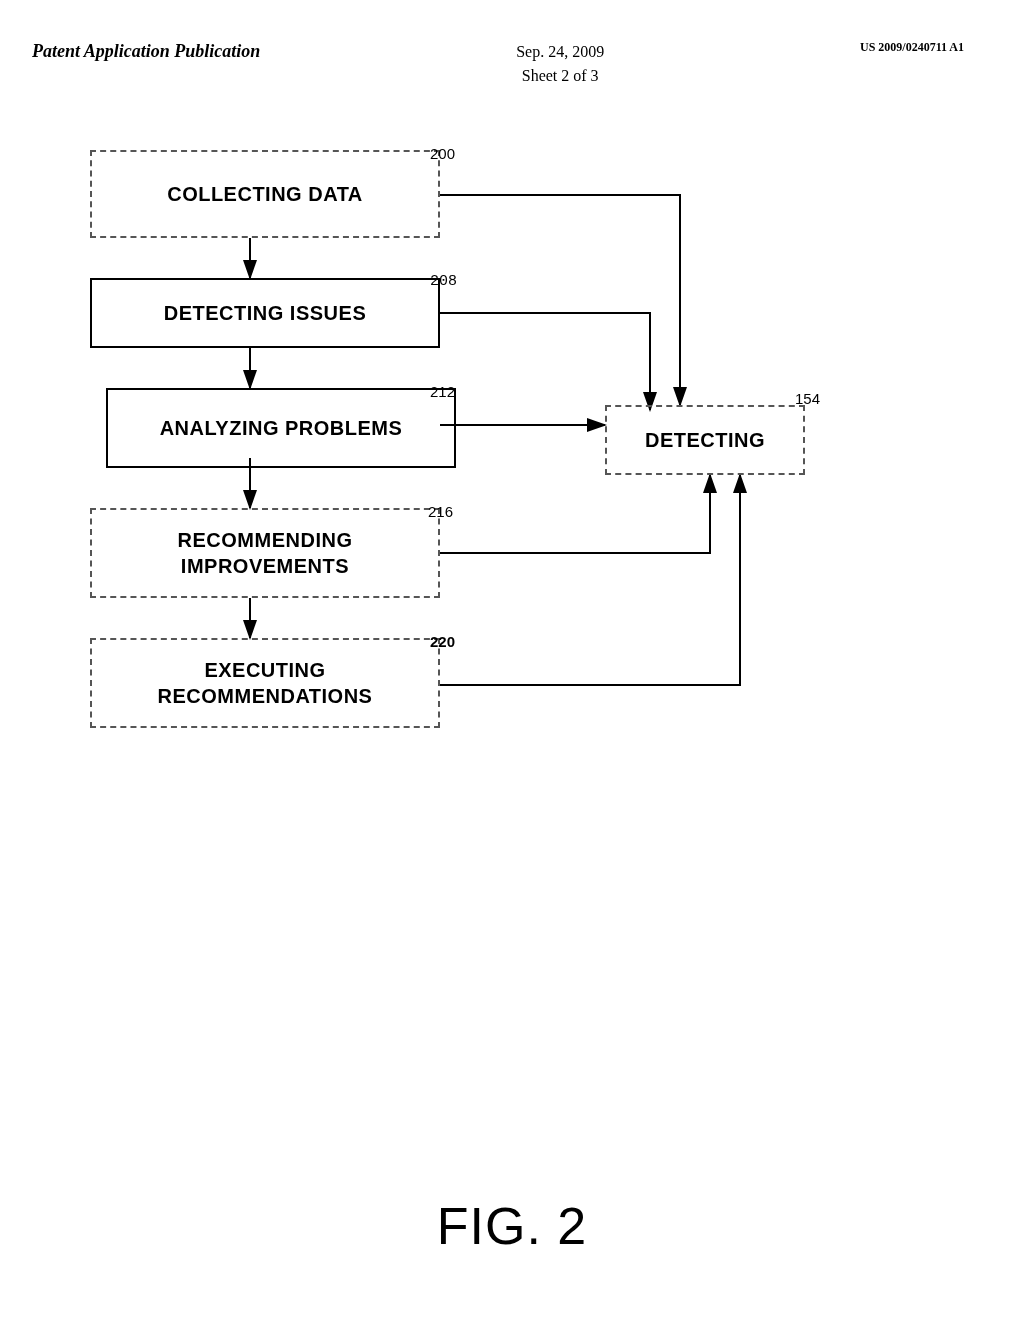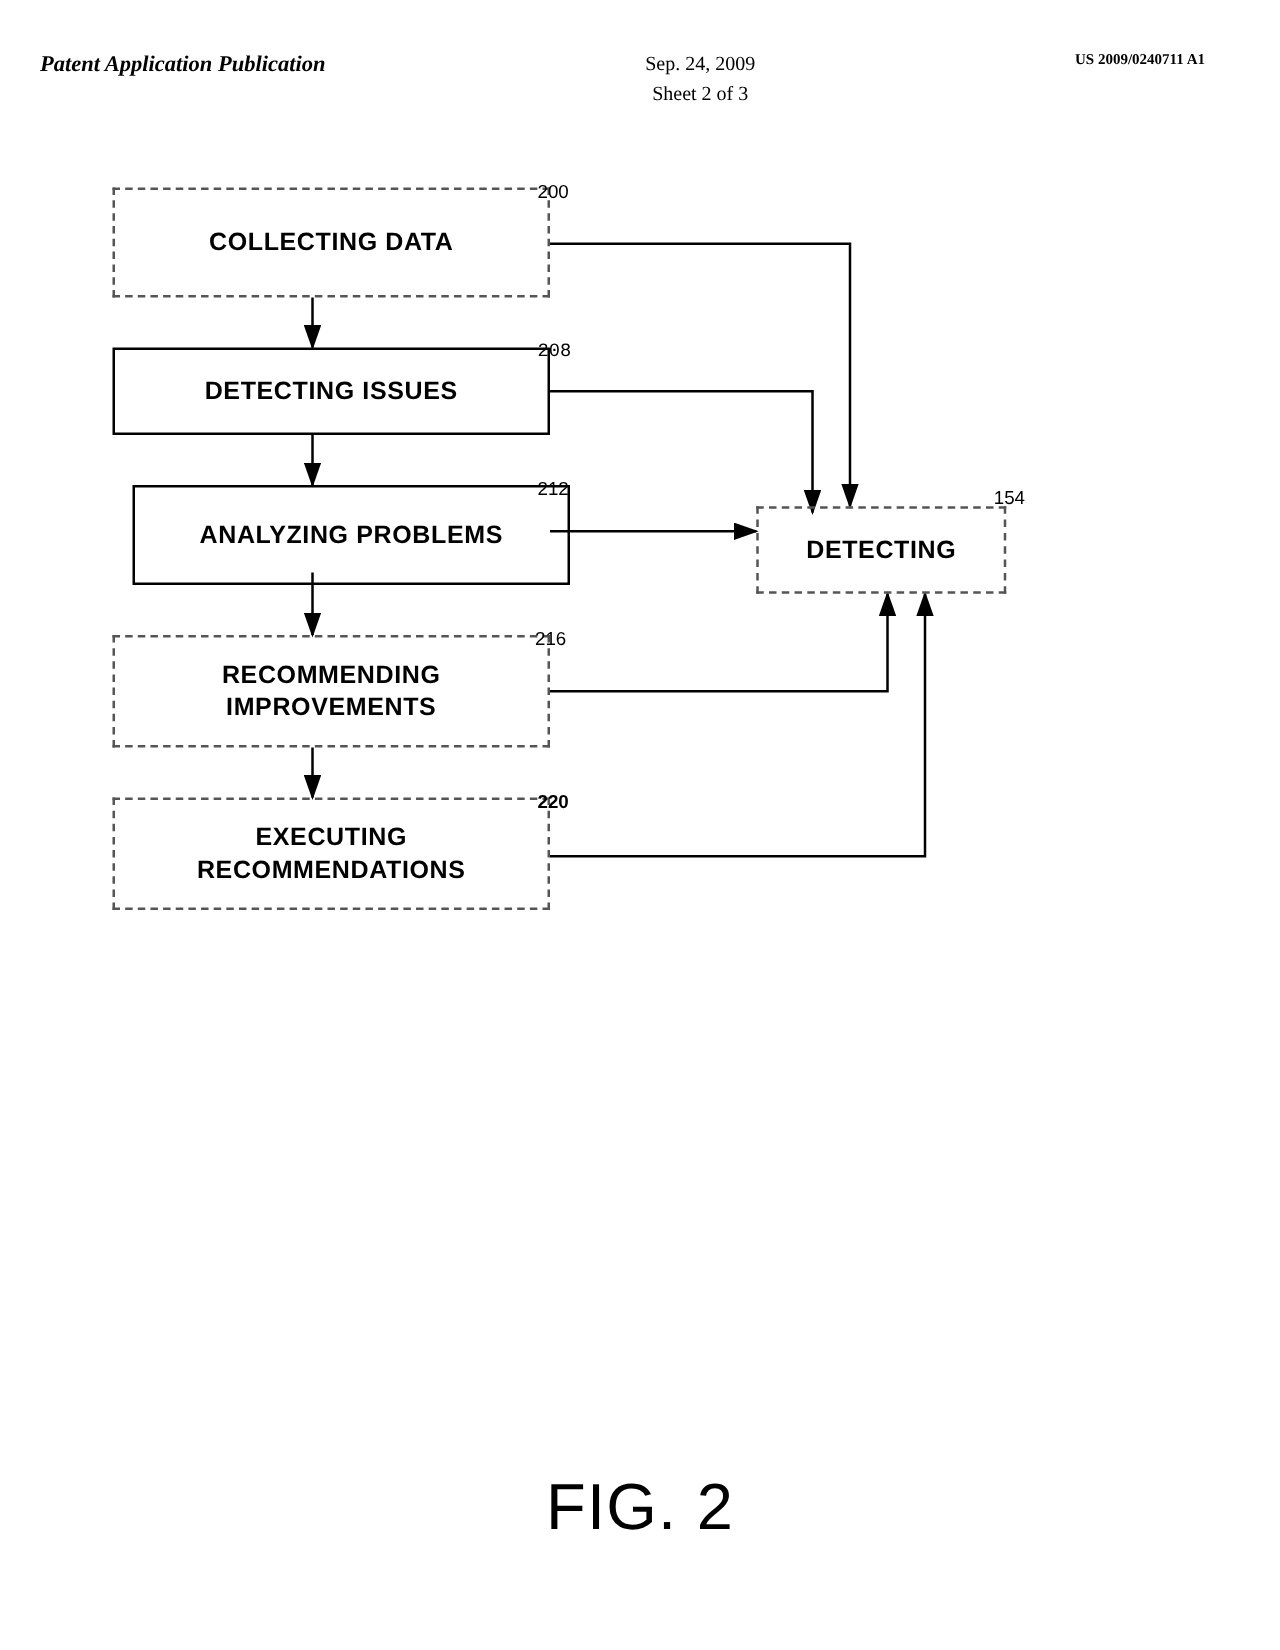--- a/index.html
+++ b/index.html
@@ -82,21 +82,21 @@
       top: 0;
       left: 0;
       width: 100%;
       height: 100%;
       pointer-events: none;
     }
 
     
     .fig-caption {
       position: absolute;
-      bottom: 84px;
+      bottom: 64px;
       left: 0;
       width: 1024px;
       text-align: center;
       font-size: 52px;
       font-family: Arial, sans-serif;
       font-weight: normal;
       letter-spacing: 1px;
       margin-top: 24px;
     }
   </style>

